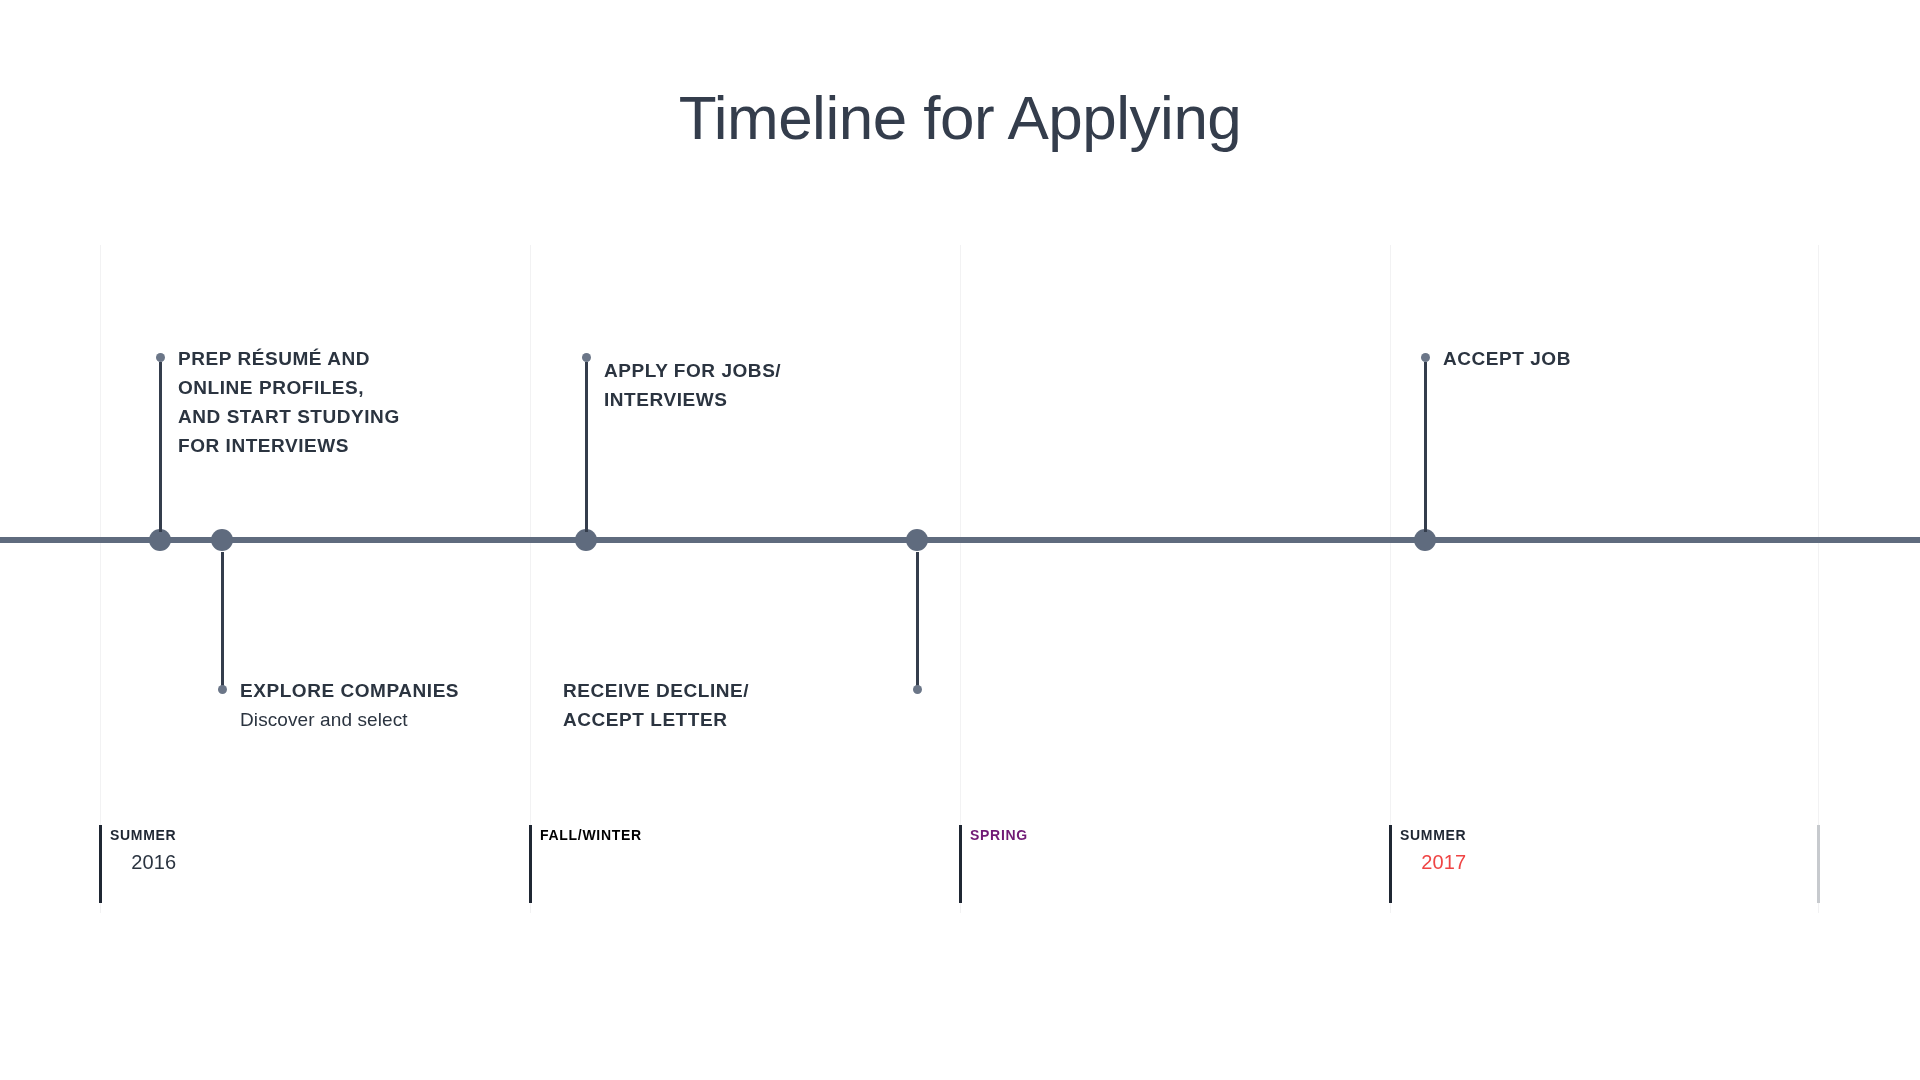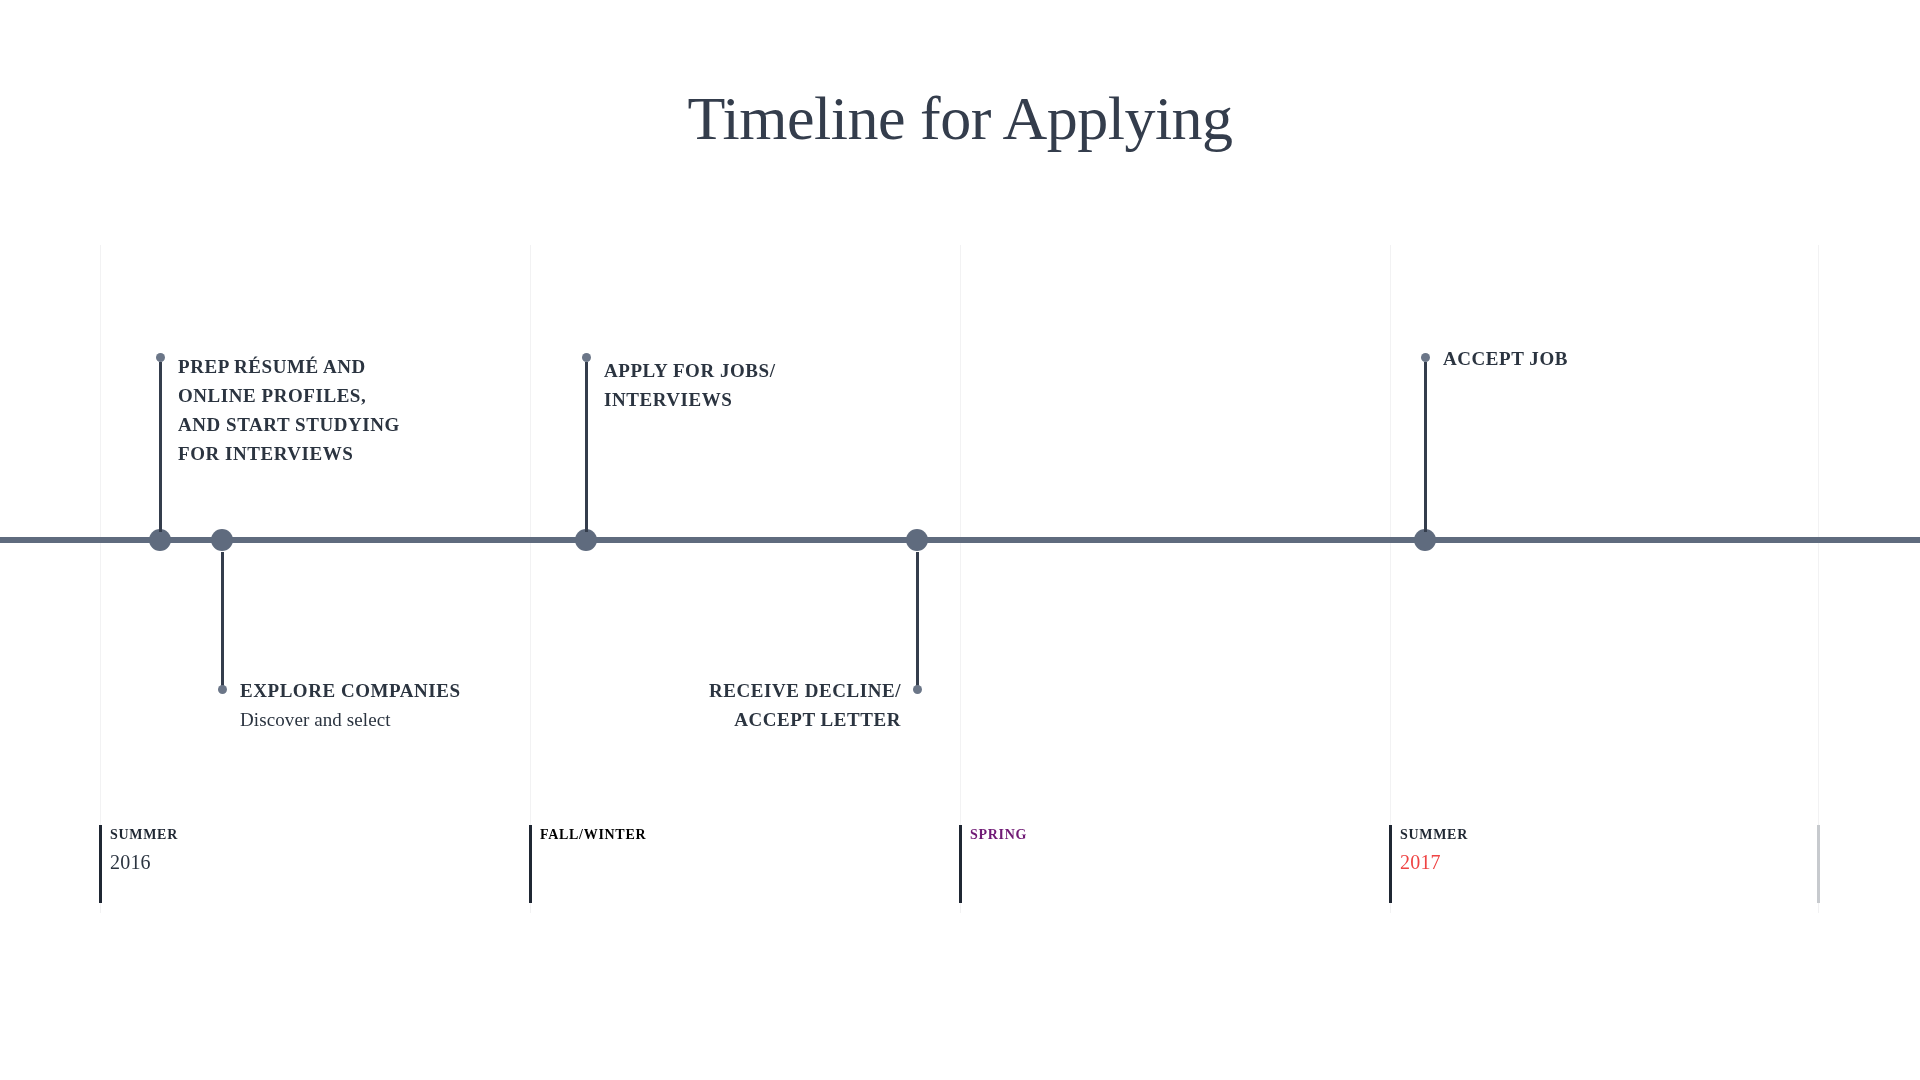--- a/index.html
+++ b/index.html
@@ -3,21 +3,21 @@
 <meta charset="utf-8">
 <style>
   html,body{margin:0;padding:0;}
   body{
     width:1920px;height:1080px;
     background:#ffffff;
     font-family:"Liberation Sans","DejaVu Sans",sans-serif;
     overflow:hidden;
     position:relative;
   }
-  #stage{position:absolute;left:0;top:0;width:1920px;height:867px;font-family:Liberation Serif, serif;}
+  #stage{position:absolute;left:0;top:0;width:1920px;height:867px;}
 
   
   .header{position:absolute;left:0;top:0;width:1920px;text-align:center;}
   .title{
     font-size:62px;line-height:72px;font-weight:400;
     color:#343d4c;letter-spacing:-0.5px;
     margin:0;padding-top:82px;
   }
   .subtitle{
     font-size:29px;line-height:34px;font-weight:700;
@@ -53,33 +53,33 @@
     position:absolute;
     font-size:19px;line-height:29px;font-weight:700;
     color:#2b3440;letter-spacing:0.55px;
     white-space:pre-line;
   }
   .ms-sub{
     position:absolute;
     font-size:19px;line-height:29px;font-weight:400;
     color:#2b3440;letter-spacing:0.1px;
   }
-  .align-right{text-align:right;}
+  .align-right{}
 
   
   .period{position:absolute;top:825px;}
   .period .bar{
     position:absolute;left:0;top:0;width:3px;height:78px;
   }
   .period .ptext{position:absolute;left:11px;top:-3px;}
   .period .pname{
     font-size:14px;line-height:26px;font-weight:700;letter-spacing:0.7px;
   }
   .period .pyear{
-    font-size:20px;line-height:29px;font-weight:400;letter-spacing:0.2px;
+    font-size:20px;line-height:29px;font-weight:400;letter-spacing:0.2px;text-align:right;
   }
   .bottom-tick{
     position:absolute;top:825px;width:3px;height:78px;background:#c7cace;
   }
 </style>
 </head>
 <body>
 
 <div id="stage">
 
@@ -99,21 +99,21 @@
 
   <div class="axis-dot" style="left:149px"></div>
   <div class="axis-dot" style="left:211px"></div>
   <div class="axis-dot" style="left:575px"></div>
   <div class="axis-dot" style="left:906px"></div>
   <div class="axis-dot" style="left:1414px"></div>
 
   <div>
     <div class="stem" style="left:159px;top:362px;height:170px"></div>
     <div class="node-dot" style="left:156px;top:353px"></div>
-    <div class="ms-label" style="left:178px;top:352px;width:330px">PREP RÉSUMÉ AND
+    <div class="ms-label" style="left:178px;top:344px;width:330px">PREP RÉSUMÉ AND
 ONLINE PROFILES,
 AND START STUDYING
 FOR INTERVIEWS</div>
   </div>
 
   <div>
     <div class="stem" style="left:221px;top:552px;height:134px"></div>
     <div class="node-dot" style="left:218px;top:685px"></div>
     <div class="ms-label" style="left:240px;top:676px;width:330px">EXPLORE COMPANIES</div>
     <div class="ms-sub" style="left:240px;top:705px;width:330px">Discover and select</div>

